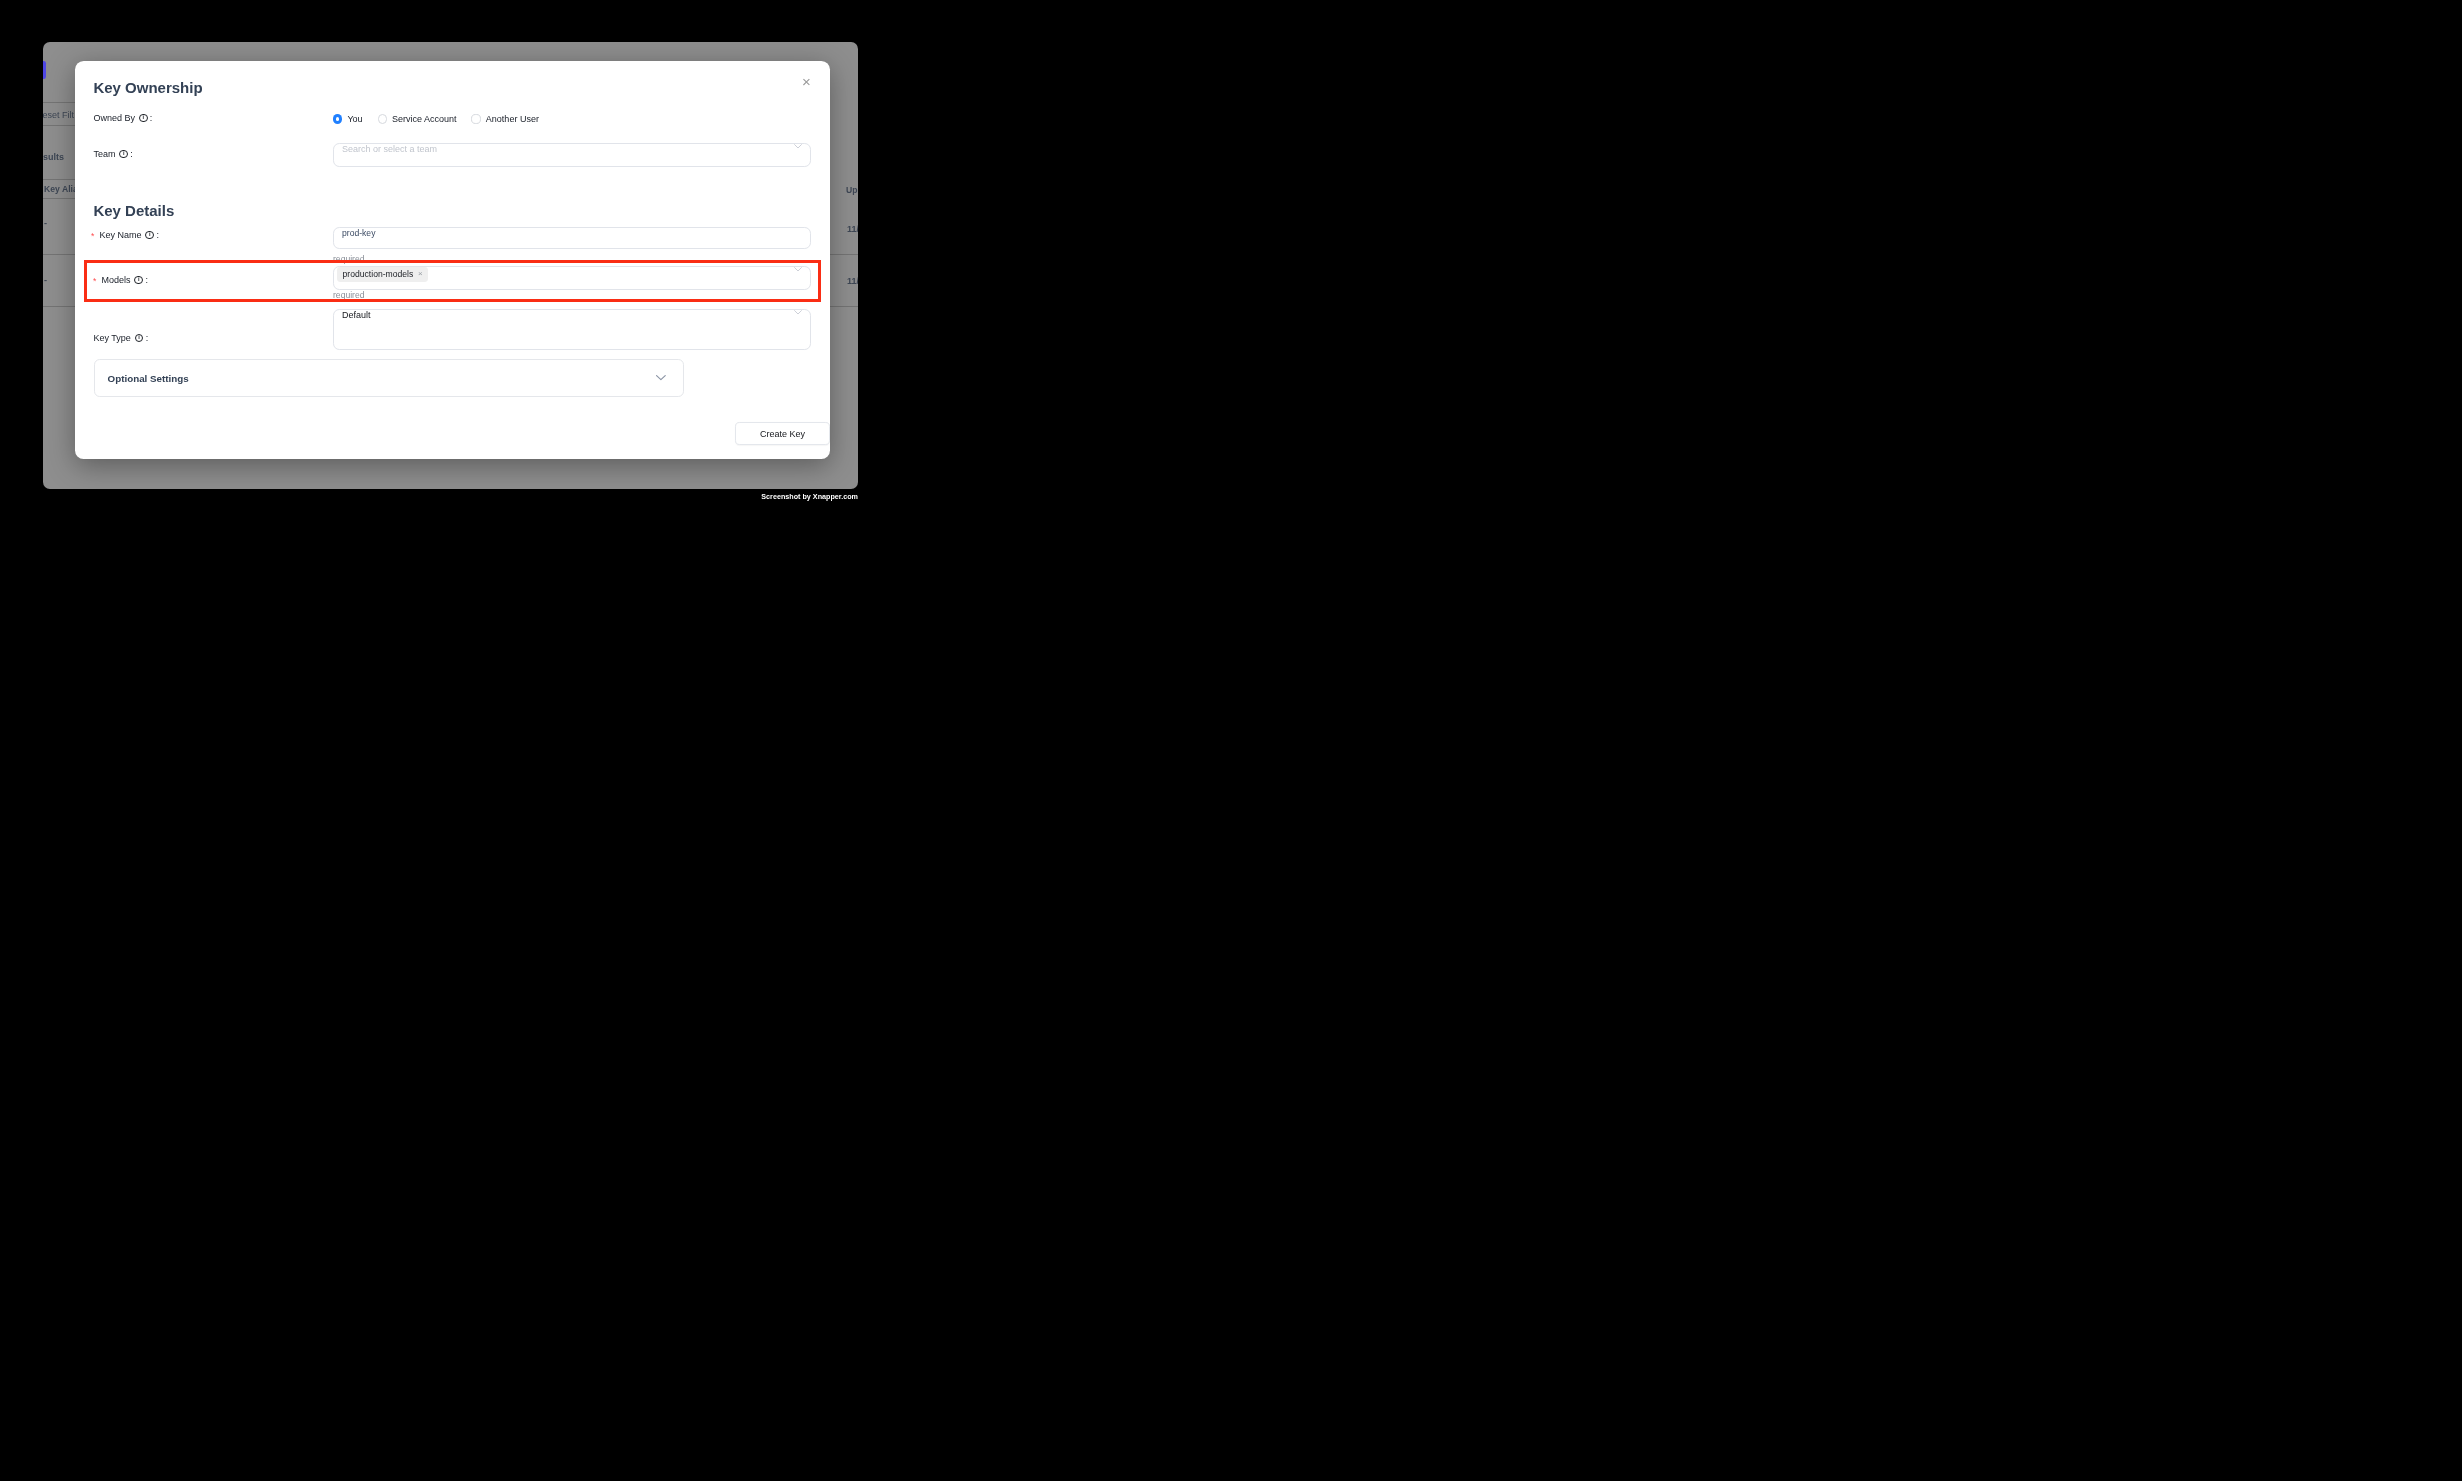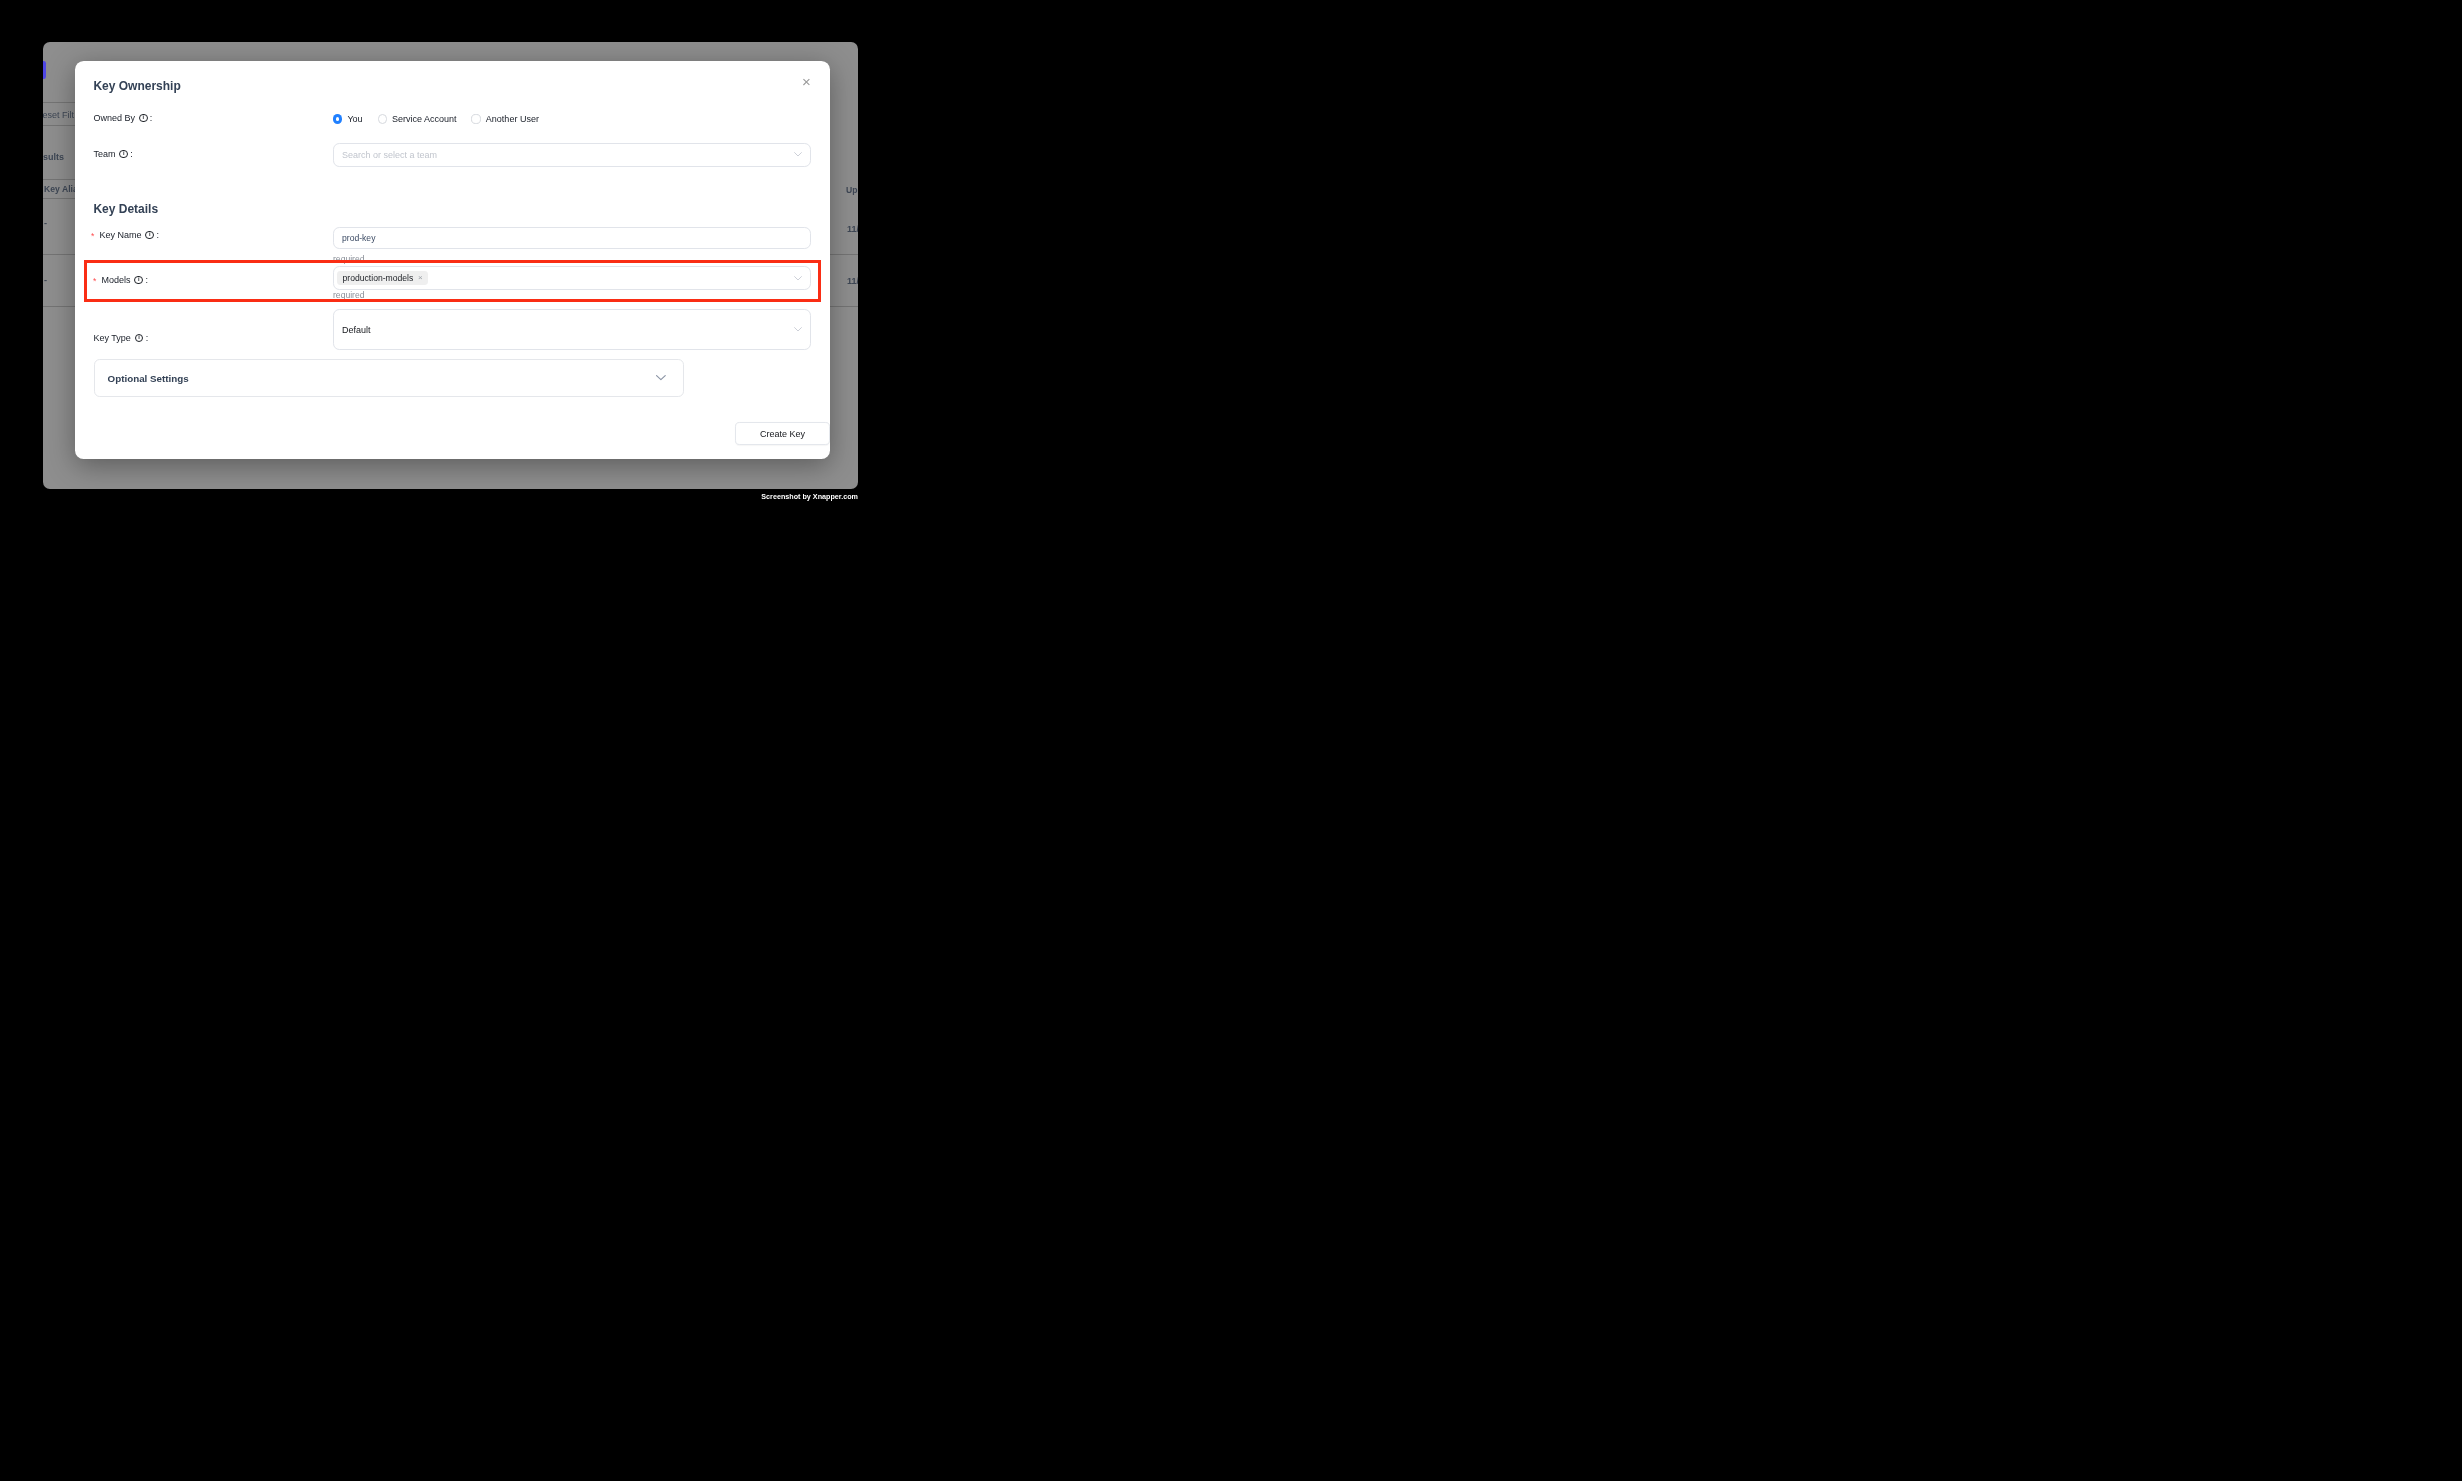--- a/index.html
+++ b/index.html
@@ -6,28 +6,28 @@
   *{box-sizing:border-box;font-family:"Liberation Sans","DejaVu Sans",sans-serif;}
   #stage{position:relative;width:900px;height:541px;background:#000;overflow:hidden;}
   .abs{position:absolute;}
   
   #backdrop{left:43px;top:42px;width:815px;height:447px;background:#8e8e8e;border-radius:6.9px;overflow:hidden;}
   .strip-text{color:#3d4654;white-space:nowrap;}
   .strip-line{height:0.6px;background:rgba(0,0,0,.18);}
   
   #modal{left:75px;top:61px;width:755px;height:398px;background:#fff;border-radius:8.6px;
          box-shadow:0 6.9px 27.5px rgba(0,0,0,.35);}
-  .section-title{font-size:12px;font-weight:700;color:#334155;}
+  .section-title{font-size:15px;font-weight:700;color:#334155;}
   .field-label{font-size:9px;color:#181d27;display:flex;align-items:center;gap:4px;}
   .req{color:#ff4d4f;font-size:8.6px;margin-right:1.1px;transform:translateY(1.1px);}
   .info-i{width:8.6px;height:8.6px;border:0.8px solid #1f2329;border-radius:50%;display:inline-flex;
           align-items:center;justify-content:center;font-size:5.7px;font-weight:600;color:#1f2329;line-height:1;}
   .colon{margin-left:-1.7px;}
   .ctl{left:258px;width:478px;border:0.6px solid #e1e4ea;border-radius:6.3px;background:#fff;
-       display:flex;align-items:center;padding:0 8px;gap:48px;}
+       display:flex;align-items:flex-start;padding:0 8px;gap:48px;}
   .chev{margin-left:auto;display:flex;align-items:center;}
   .placeholder{color:#c1c5cd;font-size:9px;}
   .value-dark{color:#16181d;font-size:9px;}
   .radio{width:9.2px;height:9.2px;border-radius:50%;display:inline-block;flex:0 0 auto;}
   .radio.off{border:0.6px solid #d6d9de;background:#fff;}
   .radio.on{background:#2080ff;position:relative;}
   .radio.on::after{content:"";position:absolute;left:2.9px;top:2.9px;width:3.4px;height:3.4px;border-radius:50%;background:#fff;}
   .radio-row{display:flex;align-items:center;gap:5.2px;font-size:9px;color:#181d27;}
   .validation{font-size:8.6px;color:#8a8f98;z-index:1;}
   .tag{display:inline-flex;align-items:center;gap:4.6px;background:#efefef;border-radius:3.4px;

